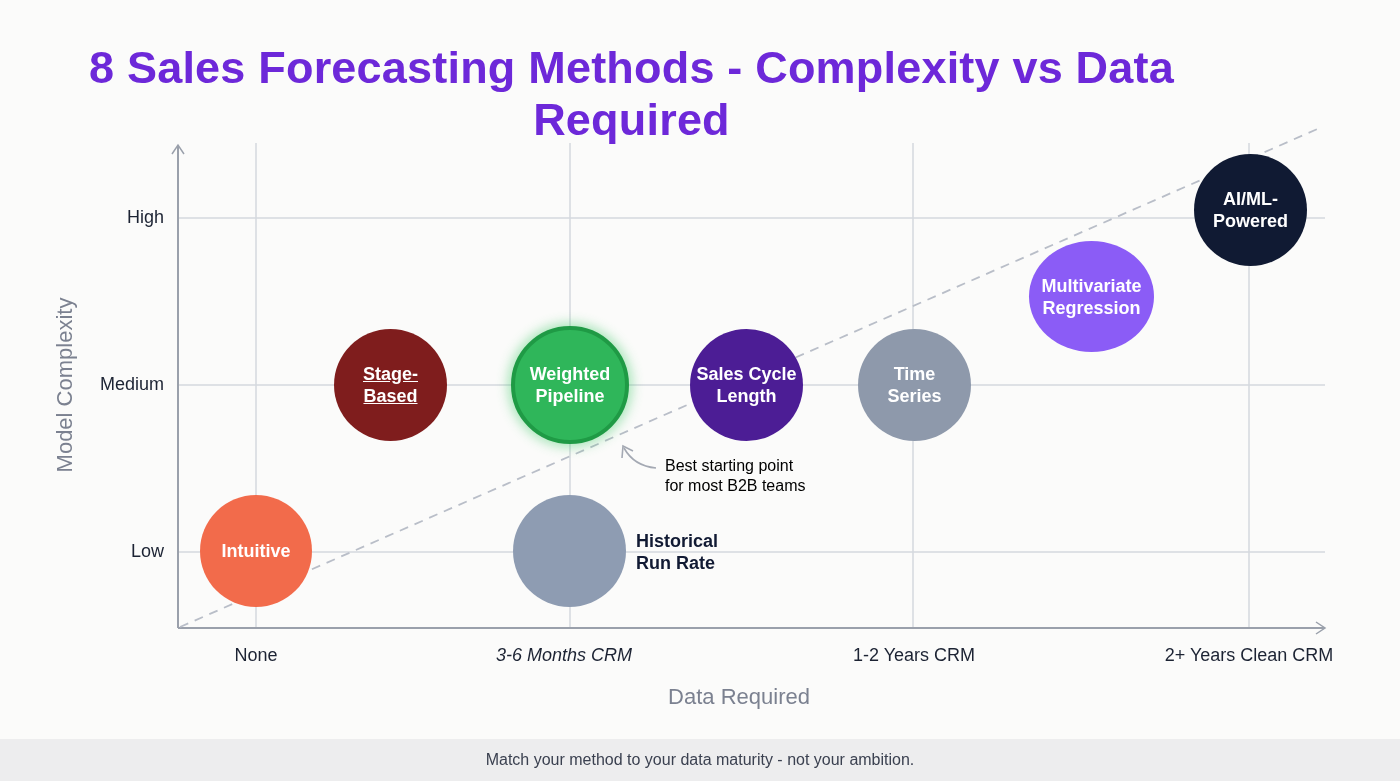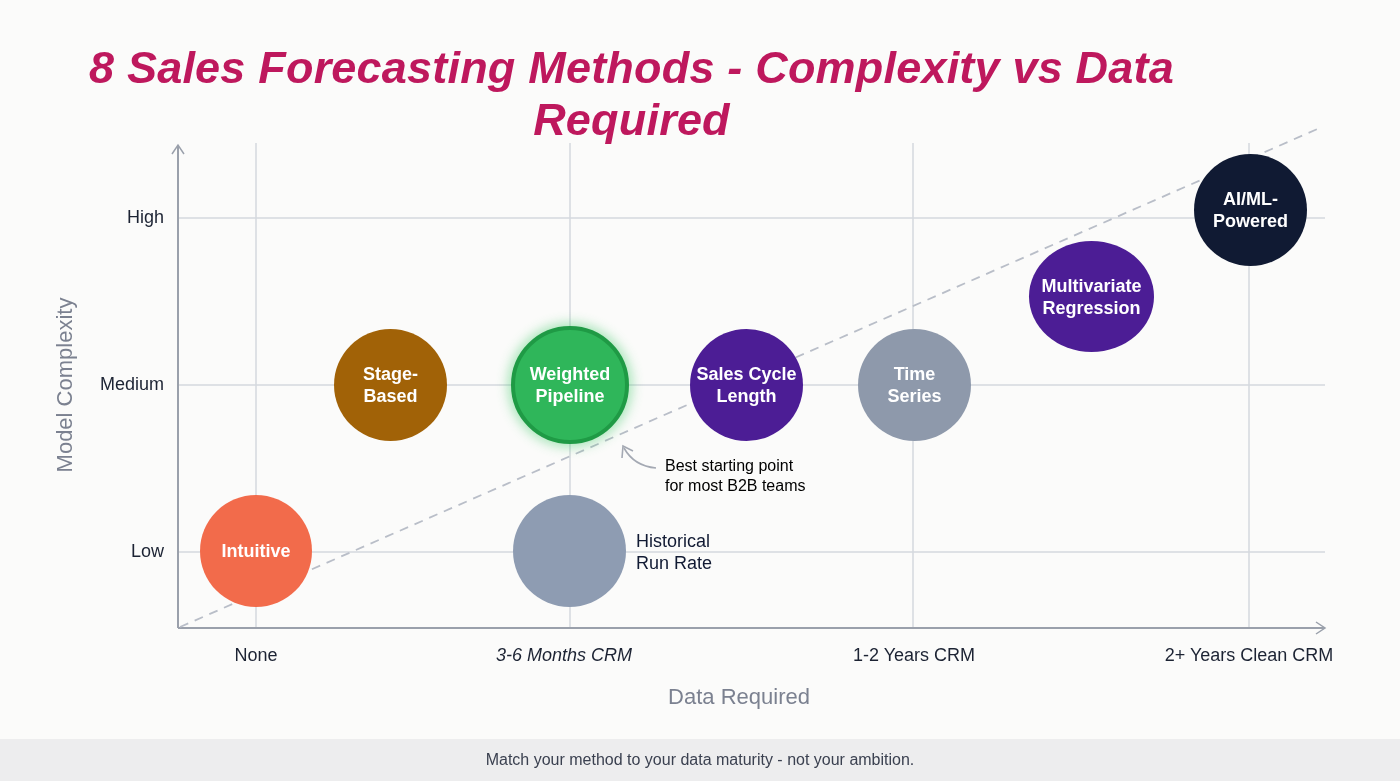--- a/index.html
+++ b/index.html
@@ -3,21 +3,21 @@
 <meta charset="utf-8">
 <style>
   html, body { margin: 0; padding: 0; }
   body {
     width: 1400px; height: 781px; position: relative; overflow: hidden;
     background: #fbfbfa;
     font-family: "Liberation Sans", "DejaVu Sans", sans-serif;
   }
   .title {
     position: absolute; left: 0; top: 42px; width: 1263px; text-align: center;
-    font-size: 45px; font-weight: 700; color: #be185d; letter-spacing: 0.2px; font-style: italic;
+    font-size: 45px; font-weight: 700; color: #6d28d9; letter-spacing: 0.2px;
   }
   svg.chart { position: absolute; left: 0; top: 0; }
   .ytick {
     position: absolute; width: 120px; text-align: right; font-size: 18px; color: #1c2333;
   }
   .xtick {
     position: absolute; width: 240px; text-align: center; font-size: 18px; color: #1c2333;
   }
   .ylabel {
     position: absolute; left: 65px; top: 385px; font-size: 22px; color: #7b8190;
@@ -27,21 +27,21 @@
     position: absolute; left: 739px; top: 684px; transform: translateX(-50%);
     font-size: 22px; color: #7b8190; white-space: nowrap;
   }
   .bubble {
     position: absolute; border-radius: 50%; display: flex; align-items: center;
     justify-content: center; text-align: center; color: #ffffff; font-weight: 700;
     font-size: 18px; line-height: 22px; box-sizing: border-box;
   }
   .bubble span { white-space: pre-line; }
   .ext-label {
-    position: absolute; font-size: 18px; font-weight: 400; color: #111a33; line-height: 22px;
+    position: absolute; font-size: 18px; font-weight: 700; color: #111a33; line-height: 22px;
     white-space: pre-line;
   }
   .annot {
     position: absolute; left: 665px; top: 456px; font-size: 16px; color: #000000;
     line-height: 20px; white-space: pre-line;
   }
   .footer {
     position: absolute; left: 0; top: 739px; width: 1400px; height: 42px;
     background: #ededee; display: flex; align-items: center; justify-content: center;
     font-size: 16px; color: #3b4150;
@@ -87,40 +87,40 @@
 
 <div class="xtick" style="left:136px; top:645px;">None</div>
 <div class="xtick" style="left:444px; top:645px;font-style:italic;">3-6 Months CRM</div>
 <div class="xtick" style="left:794px; top:645px;">1-2 Years CRM</div>
 <div class="xtick" style="left:1129px; top:645px;">2+ Years Clean CRM</div>
 <div class="xlabel">Data Required</div>
 
 <div class="bubble" style="left:200px; top:495px; width:112px; height:112px; background:#f26b4b;">
   <span>Intuitive</span>
 </div>
-<div class="bubble" style="left:334px; top:329px; width:113px; height:112px; background:#a16207;">
+<div class="bubble" style="left:334px; top:329px; width:113px; height:112px; background:#7f1d1d;text-decoration:underline;">
   <span>Stage-
 Based</span>
 </div>
 <div class="bubble" style="left:511px; top:326px; width:118px; height:118px; background:#2fb65a; border:4px solid #1f9a45; box-shadow:0 0 12px 3px rgba(60,200,100,0.45);">
   <span>Weighted
 Pipeline</span>
 </div>
 <div class="bubble" style="left:690px; top:329px; width:113px; height:112px; background:#4c1d95;">
   <span>Sales Cycle
 Length</span>
 </div>
 <div class="bubble" style="left:858px; top:329px; width:113px; height:112px; background:#8e99ab;">
   <span>Time
 Series</span>
 </div>
 <div class="bubble" style="left:513px; top:495px; width:113px; height:112px; background:#8e9cb2;"></div>
 <div class="ext-label" style="left:636px; top:530px;">Historical
 Run Rate</div>
-<div class="bubble" style="left:1029px; top:241px; width:125px; height:111px; background:#4c1d95;">
+<div class="bubble" style="left:1029px; top:241px; width:125px; height:111px; background:#8b5cf6;">
   <span>Multivariate
 Regression</span>
 </div>
 <div class="bubble" style="left:1194px; top:154px; width:113px; height:112px; background:#101a33;">
   <span>AI/ML-
 Powered</span>
 </div>
 
 <div class="annot">Best starting point
 for most B2B teams</div>

